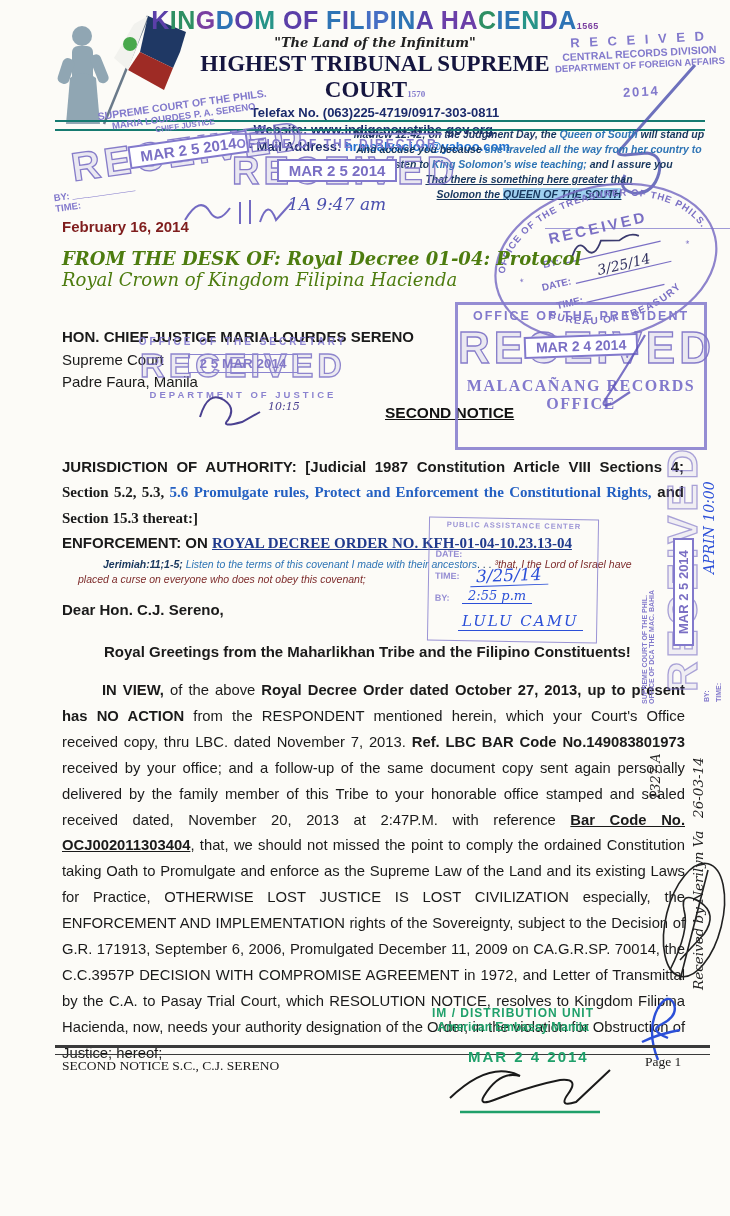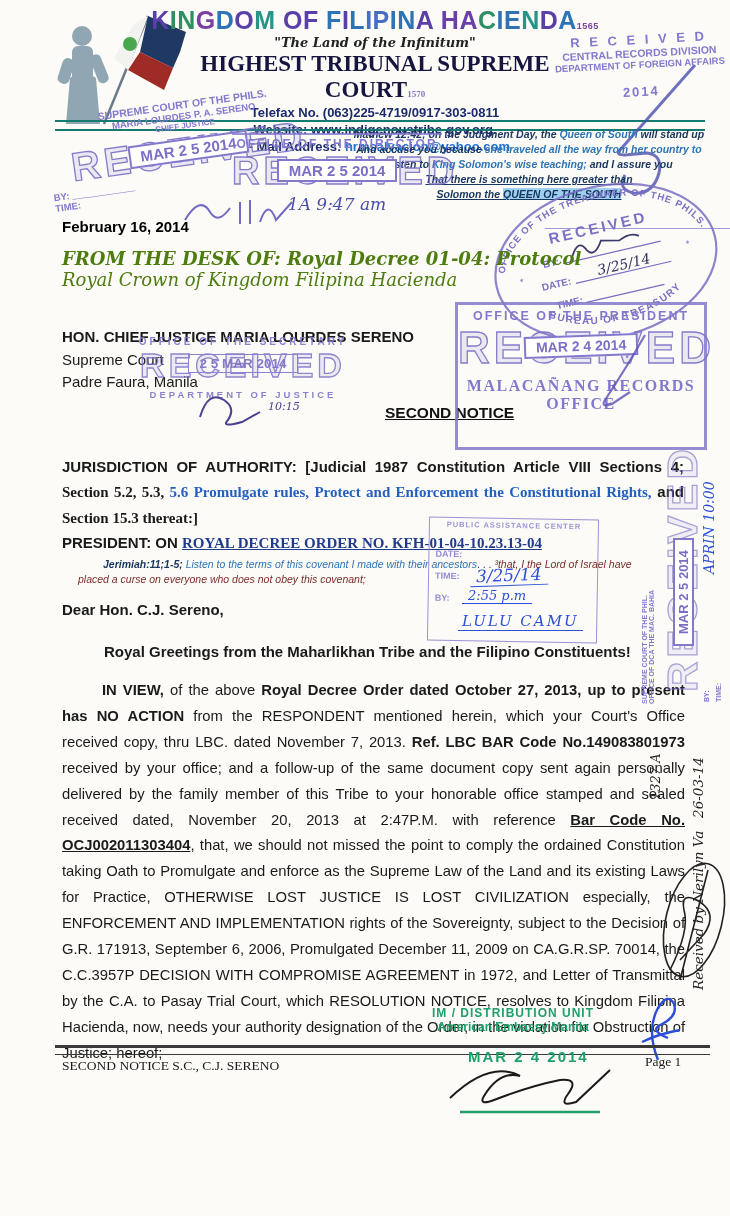--- a/index.html
+++ b/index.html
@@ -80,21 +80,21 @@
     <div class="center outline-txt" style="font-size:40px;line-height:42px;">RECEIVED</div>
     <div class="center" style="margin-top:-34px;"><span class="datebox" style="font-size:15px;">MAR 2 5  2014</span></div>
     <div style="font-size:9.5px;font-weight:700;margin-top:12px;"><span>BY:</span> ____________</div>
     <div style="font-size:9.5px;font-weight:700;">TIME:</div>
   </div>
 
   <svg class="abs" style="left:180px;top:190px;" width="120" height="45" viewBox="0 0 120 45">
     <path d="M5 30 Q20 5 30 22 Q38 35 50 18 M60 12 L60 34 M70 10 L70 34 M80 32 Q88 8 96 30 L112 12" fill="none" stroke="#5a50b8" stroke-width="2" opacity="0.85"></path>
   </svg>
 
-  <div class="abs" style="left:62px;top:218px;font-size:15px;font-weight:700;color:#000000;">February 16, 2014</div>
+  <div class="abs" style="left:62px;top:218px;font-size:15px;font-weight:700;color:#7f1d1d;">February 16, 2014</div>
 
   <div class="abs stamp center" style="left:232px;top:133px;width:210px;">
     <div style="font-size:12px;font-weight:700;letter-spacing:2px;border-top:2px solid rgba(130,121,204,.8);padding-top:2px;">OFFICE OF THE DIRECTOR</div>
     <div class="outline-txt" style="font-size:38px;line-height:40px;">RECEIVED</div>
     <div style="margin-top:-32px;"><span class="datebox" style="font-size:15px;">MAR 2 5  2014</span></div>
     <div class="hw" style="font-size:17px;color:#4a4fae;margin-top:12px;">1A  9:47 am</div>
   </div>
 
   <div class="abs" style="left:486px;top:180px;transform:rotate(-13deg);">
     <svg width="240" height="165" viewBox="0 0 240 165">
@@ -152,21 +152,21 @@
     <div class="outline-txt" style="font-size:44px;line-height:50px;">RECEIVED</div>
     <div style="margin-top:-38px;"><span class="datebox" style="font-size:14px;transform:rotate(-2deg);">MAR 2 4  2014</span></div>
     <div style="font-size:16px;font-weight:700;letter-spacing:1.5px;margin-top:20px;font-family:Liberation Serif, serif;">MALACAÑANG RECORDS OFFICE</div>
   </div>
   <svg class="abs" style="left:570px;top:330px;" width="90" height="90" viewBox="0 0 90 90">
     <path d="M75 5 Q55 40 35 70 Q30 78 42 74 L60 62" fill="none" stroke="#5a50b8" stroke-width="2.2" opacity=".8"></path>
   </svg>
 
   <div class="abs jline" style="left:62px;top:454px;width:622px;font-size:15px;text-align:justify;"><span style="font-weight: 700; color: rgb(26, 26, 26);">JURISDICTION OF AUTHORITY: [Judicial 1987 Constitution Article VIII Sections 4; </span><span style="font-weight: 700; color: rgb(26, 26, 26); font-family: &quot;Liberation Serif&quot;, serif;">Section 5.2, 5.3, </span><span style="font-weight: 700; color: rgb(36, 96, 194); font-family: &quot;Liberation Serif&quot;, serif;">5.6 Promulgate rules, Protect and Enforcement the Constitutional Rights,</span><span style="font-weight: 700; color: rgb(26, 26, 26);"> and </span><span style="font-weight: 700; color: rgb(26, 26, 26); font-family: &quot;Liberation Serif&quot;, serif;">Section 15.3 thereat:]</span></div>
 
-  <div class="abs" style="left:62px;top:534px;width:622px;font-size:15px;"><span style="font-weight: 700; color: rgb(26, 26, 26);">PRESIDENT:  ON </span><span style="font-weight: 700; text-decoration: underline; color: rgb(32, 58, 140); font-family: &quot;Liberation Serif&quot;, serif;">ROYAL DECREE ORDER  NO. KFH-01-04-10.23.13-04</span></div>
+  <div class="abs" style="left:62px;top:534px;width:622px;font-size:15px;"><span style="font-weight: 700; color: rgb(26, 26, 26);">ENFORCEMENT:  ON </span><span style="font-weight: 700; text-decoration: underline; color: rgb(32, 58, 140); font-family: &quot;Liberation Serif&quot;, serif;">ROYAL DECREE ORDER  NO. KFH-01-04-10.23.13-04</span></div>
 
   <div class="abs" style="left:78px;top:557px;width:580px;font-size:10.5px;line-height:15px;">
     <div style="text-indent:25px;"><span style="font-weight: 700; font-style: italic; color: rgb(23, 54, 93);">Jerimiah:11;1-5; </span><span style="font-style: italic; color: rgb(46, 116, 181);">Listen to the terms of this covenant I made with their ancestors</span><span style="color: rgb(23, 54, 93);">. . . </span><span style="font-style: italic; color: rgb(125, 43, 43);">³that, I the Lord of Israel have</span></div>
     <div><span style="font-style: italic; color: rgb(125, 43, 43);">placed a curse on everyone who does not obey this covenant;</span></div>
   </div>
 
   <div class="abs stamp" style="left:428px;top:518px;width:170px;height:124px;border:1.5px solid rgba(130,121,204,.8);box-sizing:border-box;transform:rotate(1deg);padding:2px 6px;">
     <div class="center" style="font-size:7.5px;font-weight:700;letter-spacing:1px;opacity:.8;">PUBLIC ASSISTANCE CENTER</div>
     <div style="font-size:9px;font-weight:700;margin-top:20px;opacity:.85;"><span>DATE:</span></div>
     <div style="font-size:9px;font-weight:700;margin-top:12px;opacity:.85;"><span>TIME:</span></div>

